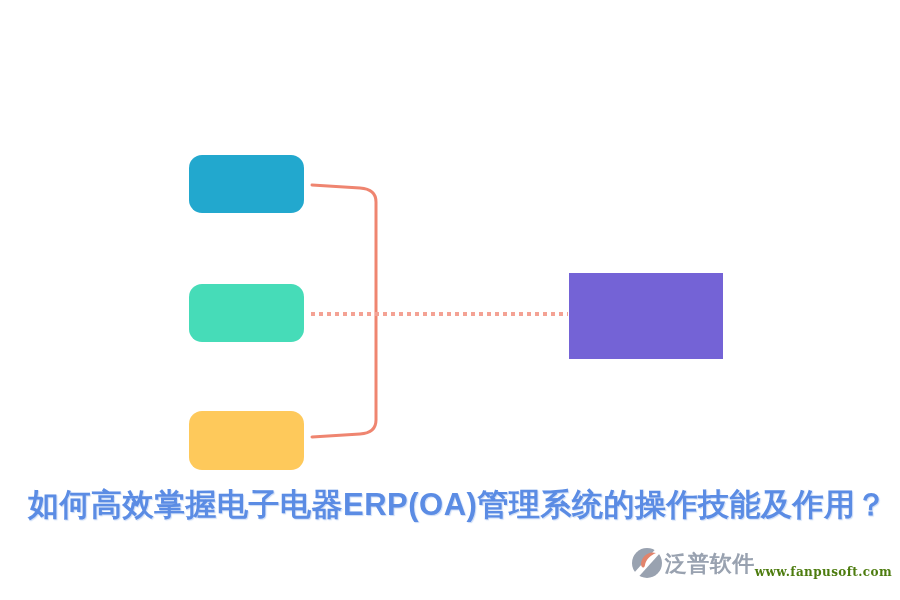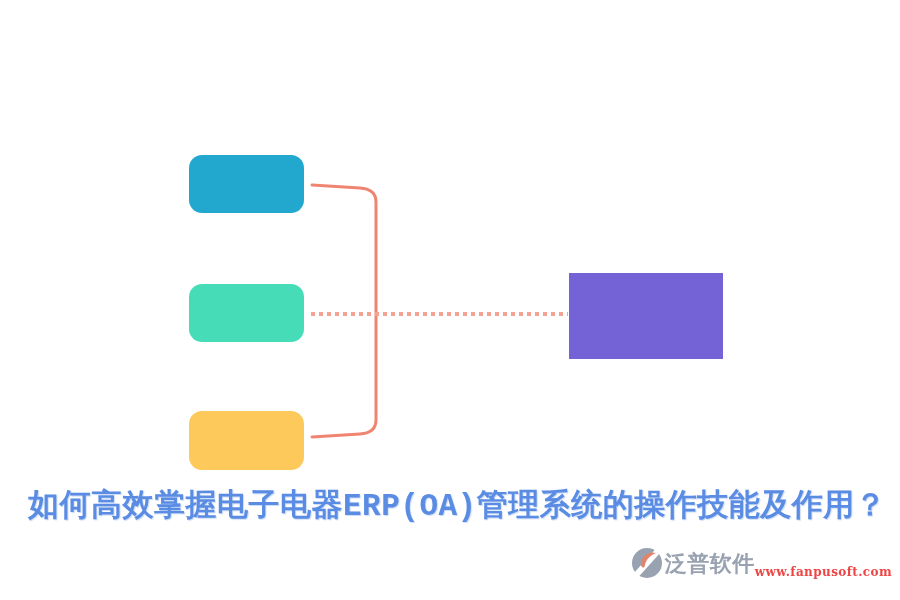--- a/index.html
+++ b/index.html
@@ -40,21 +40,21 @@
     width: 154px;
     height: 86px;
     border-radius: 0;
   }
   .title {
     position: absolute;
     left: 28px;
     top: 484px;
     margin: 0;
     width: 860px;
-    font-family: Liberation Mono, monospace;
+    font-family: Liberation Sans, sans-serif;
     font-size: 31px;
     font-weight: 600;
     letter-spacing: 0.5px;
     white-space: nowrap;
     text-shadow: 1px 1px 1px rgba(140, 175, 235, 0.45);
   }
   .logo {
     position: absolute;
     right: 8px;
     top: 547px;
@@ -105,16 +105,16 @@
 
   <div class="logo">
     <div class="logo-row">
       <svg class="logo-icon" viewBox="0 0 32 32" xmlns="http://www.w3.org/2000/svg">
         <circle cx="16" cy="16" r="15" fill="#99a2b0"></circle>
         <rect x="-6" y="13" width="44" height="6" fill="#ffffff" transform="rotate(-48 16 16)"></rect>
         <path d="M10,17 C10.5,9 18,3.5 25,6 C19,8.5 15,12.5 14,18 C13.2,22 10,21 10,17 Z" fill="#e2846c"></path>
       </svg>
       <span class="brand-name" style="color: rgb(153, 162, 176);">泛普软件</span>
     </div>
-    <span class="brand-site" style="color: #ef4444;">www.fanpusoft.com</span>
+    <span class="brand-site" style="color: #4d7c0f;">www.fanpusoft.com</span>
   </div>
 
 </div>
 
 </body></html>

